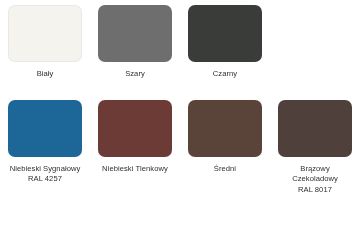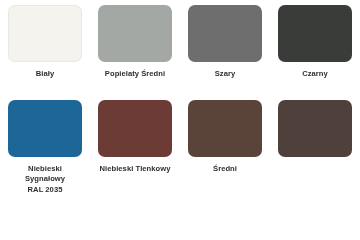--- a/index.html
+++ b/index.html
@@ -20,21 +20,20 @@
     box-sizing: border-box;
     display: flex;
     flex-direction: column;
     padding: 5px 0 0 0;
   }
   .swatch-row {
     display: grid;
     grid-template-columns: repeat(4, 1fr);
     width: 100%;
     height: 95px;
-    font-weight: bold;
   }
   .swatch-cell {
     display: flex;
     flex-direction: column;
     align-items: center;
     box-sizing: border-box;
     padding: 0 8px;
   }
   .swatch-chip {
     width: 100%;
@@ -61,54 +60,52 @@
 
 <div class="palette">
 
   <div class="swatch-row">
 
     <div class="swatch-cell">
       <div class="swatch-chip light-chip" style="background-color: rgb(244, 243, 238);"></div>
       <div class="swatch-label" style="color: rgb(47, 47, 47);">Biały</div>
     </div>
 
-    <div class="swatch-cell">
-      <div class="swatch-chip" style="background-color: rgb(164, 168, 165);"></div>
-      <div class="swatch-label" style="color: rgb(47, 47, 47);">Popielaty Średni</div>
-    </div>
 
     <div class="swatch-cell">
       <div class="swatch-chip" style="background-color: rgb(110, 110, 110);"></div>
       <div class="swatch-label" style="color: rgb(47, 47, 47);">Szary</div>
     </div>
 
     <div class="swatch-cell">
       <div class="swatch-chip" style="background-color: rgb(58, 60, 58);"></div>
       <div class="swatch-label" style="color: rgb(47, 47, 47); text-align: center;">Czarny</div>
     </div>
 
   </div>
 
   <div class="swatch-row">
 
     <div class="swatch-cell">
       <div class="swatch-chip" style="background-color: rgb(28, 102, 152);"></div>
       <div class="swatch-label" style="color: rgb(47, 47, 47);">Niebieski Sygnałowy
-RAL 2035</div>
+RAL 4257</div>
     </div>
 
     <div class="swatch-cell">
       <div class="swatch-chip" style="background-color: rgb(109, 59, 54);"></div>
       <div class="swatch-label" style="color: rgb(47, 47, 47);">Niebieski Tlenkowy</div>
     </div>
 
     <div class="swatch-cell">
       <div class="swatch-chip" style="background-color: rgb(90, 68, 57);"></div>
       <div class="swatch-label" style="color: rgb(47, 47, 47);">Średni</div>
     </div>
 
     <div class="swatch-cell">
       <div class="swatch-chip" style="background-color: rgb(80, 64, 60);"></div>
+      <div class="swatch-label" style="color: rgb(47, 47, 47);">Brązowy Czekoladowy
+RAL 8017</div>
     </div>
 
   </div>
 
 </div>
 
 </body></html>

